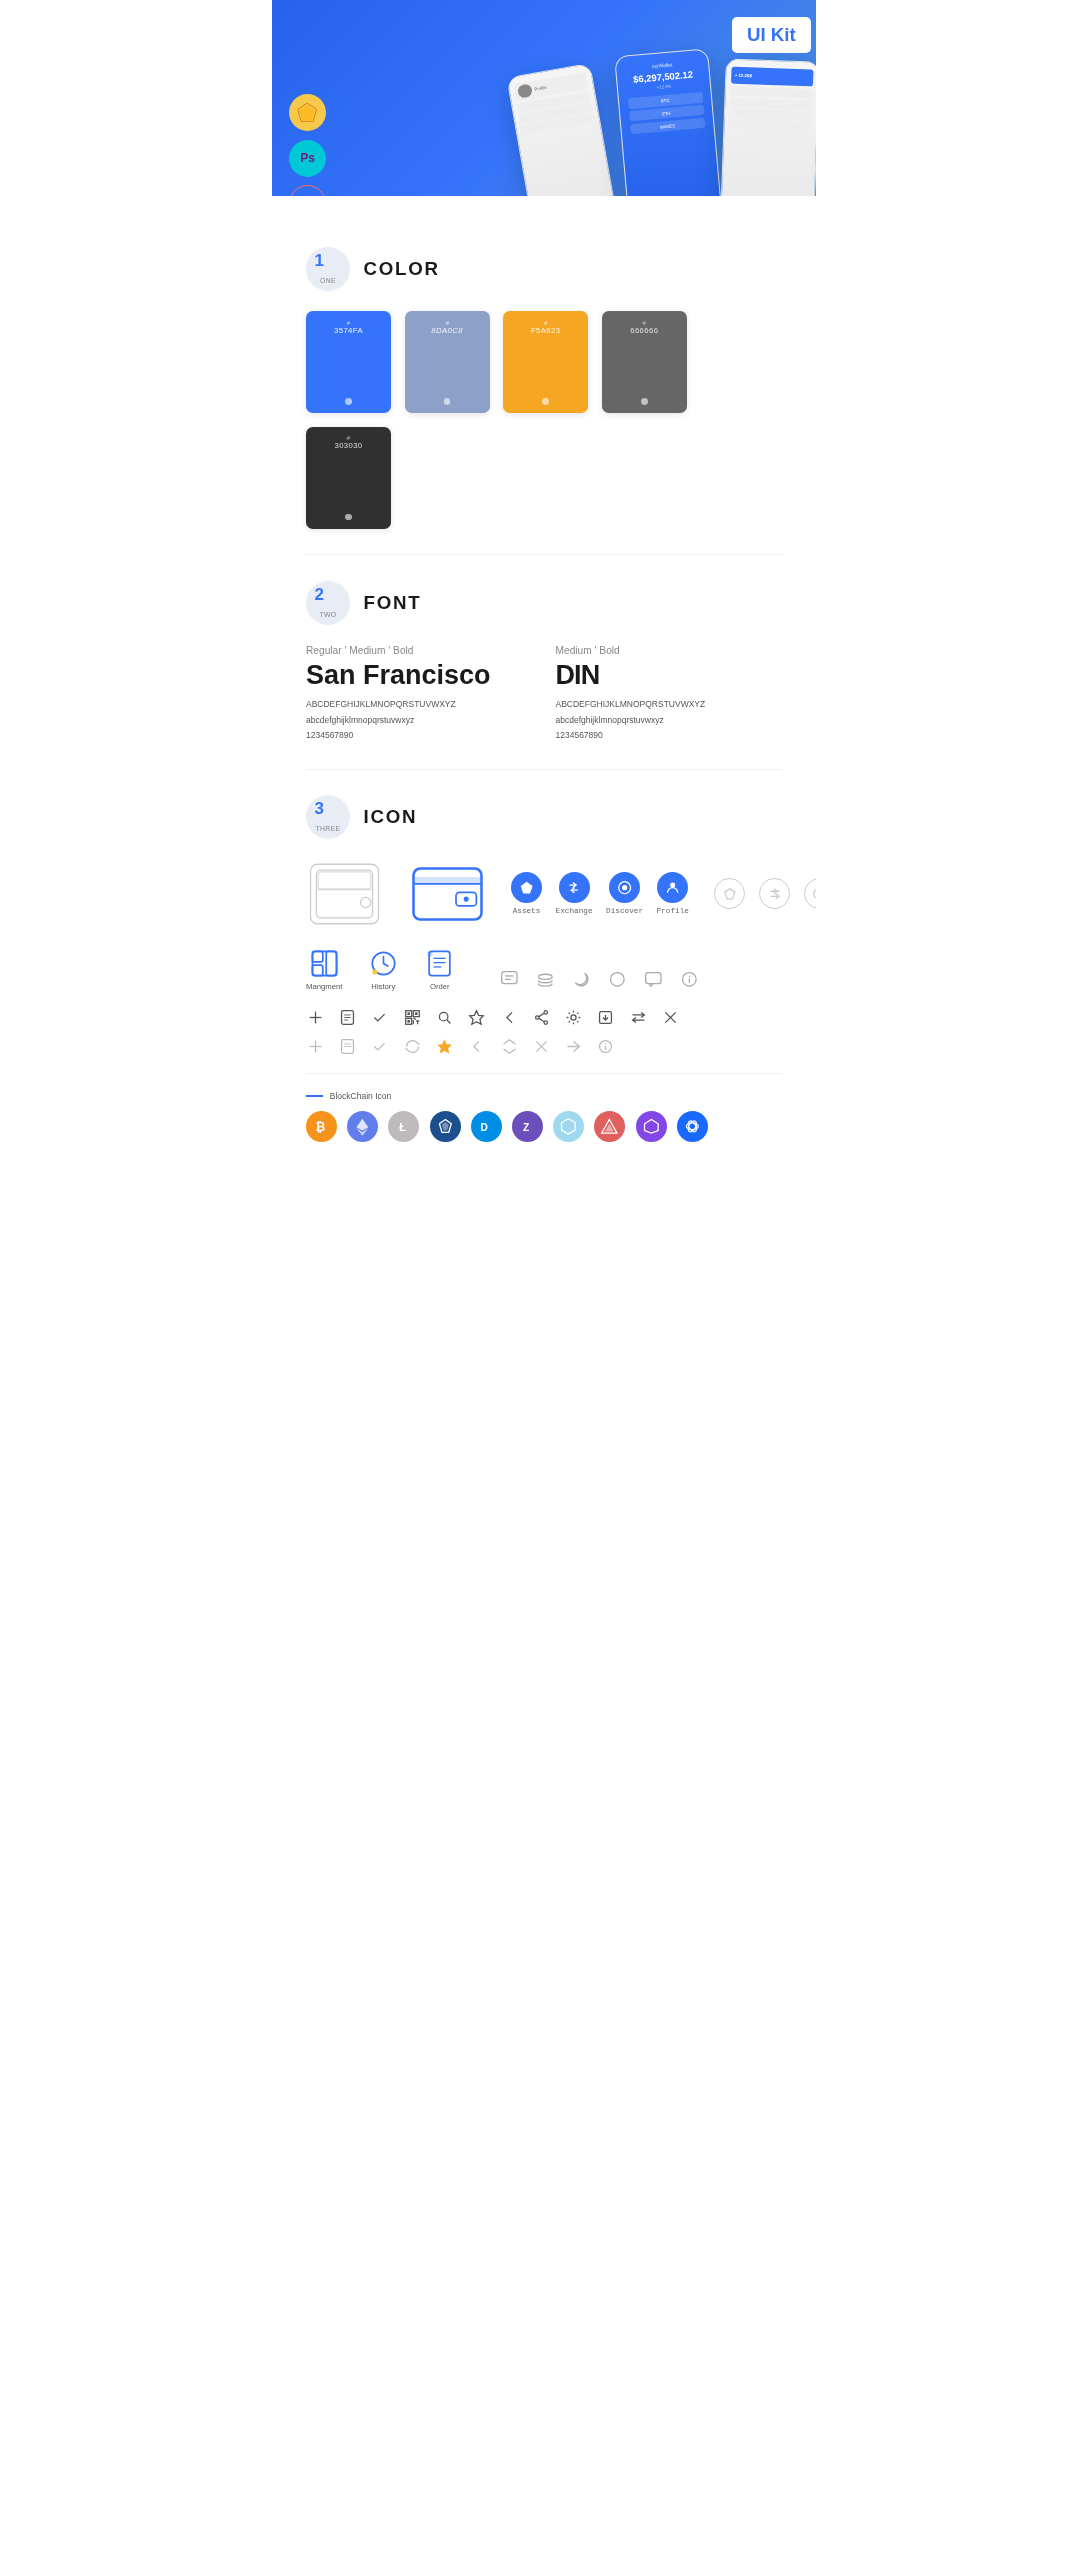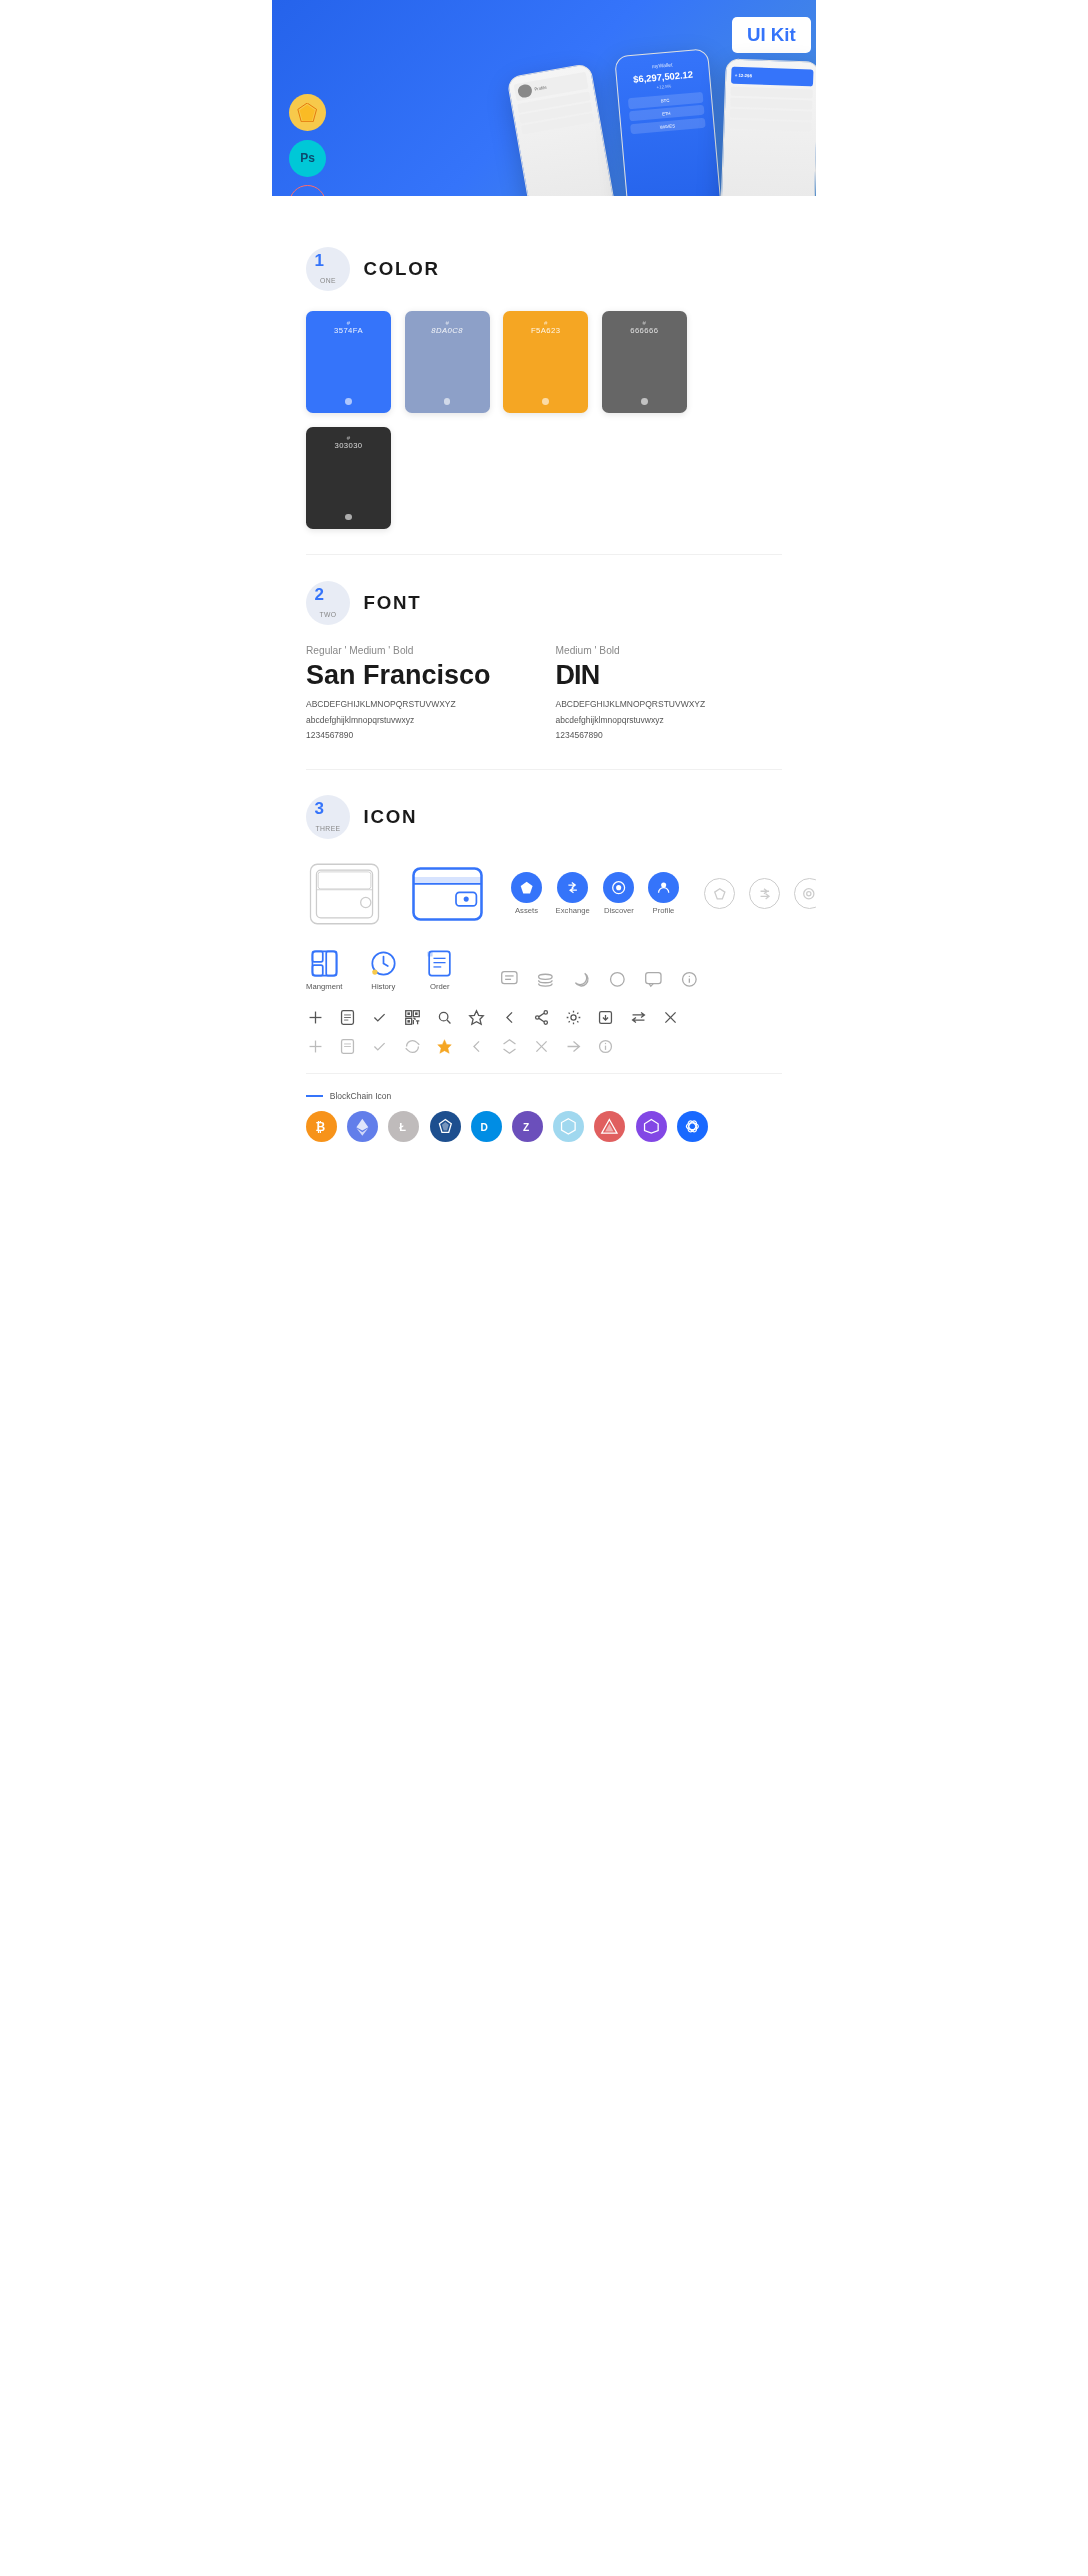--- a/index.html
+++ b/index.html
@@ -311,21 +311,21 @@
   <div class="hero-badges">
 
     <div class="badge-circle badge-sketch">
       <svg width="20.4" height="18.7" viewBox="0 0 24 22" fill="none">
         <path d="M12 0L23 7.5L19 22H5L1 7.5L12 0Z" fill="#f7c94b" stroke="#e06c00" stroke-width="1"></path>
         <path d="M12 2L21 8.5L17.5 21H6.5L3 8.5L12 2Z" fill="#fdad00" opacity="0.5"></path>
       </svg>
     </div>
 
     <div class="badge-circle badge-ps">
-      <span style="font-size:12px;font-weight:800;color:#0c4a6e;">Ps</span>
+      <span style="font-size:12px;font-weight:800;color:#701a75;">Ps</span>
     </div>
 
     <div class="badge-circle badge-screens" style="font-size:7.7px;color:#ff8c8c;">60+<br>Screens</div>
   </div>
 
   <div class="phones-area">
     <div class="phone-mock phone-1">
       <div style="padding:6.8px 5.1px;font-size:5.1px;color:#999;">
         <div style="background:#eee;height:17px;border-radius:2.6px;margin-bottom:3.4px;display:flex;align-items:center;padding:0 3.4px;">
           <div style="width:13.6px;height:13.6px;border-radius:50%;background:#888;margin-right:2.6px;"></div>
@@ -456,21 +456,21 @@
     <div>
       <svg width="77" height="68" viewBox="0 0 90 80">
         <rect x="5" y="10" width="80" height="60" rx="8" fill="none" stroke="#3574FA" stroke-width="3"></rect>
         <rect x="5" y="20" width="80" height="8" fill="#3574FA" opacity="0.2"></rect>
         <line x1="5" y1="28" x2="85" y2="28" stroke="#3574FA" stroke-width="2"></line>
         <rect x="55" y="38" width="24" height="16" rx="4" fill="none" stroke="#3574FA" stroke-width="2"></rect>
         <circle cx="67" cy="46" r="3" fill="#3574FA"></circle>
       </svg>
     </div>
 
-    <div style="display:flex;gap:13.6px;align-items:flex-end;">
+    <div style="display:flex;gap:13.6px;align-items:flex-end;font-family:Liberation Mono, monospace;">
 
       <div class="icon-named-item">
         <div style="width:31px;height:31px;border-radius:50%;background:#3574FA;display:flex;align-items:center;justify-content:center;">
           <svg width="15.3" height="15.3" viewBox="0 0 18 18" fill="white">
               <polygon points="9,2 16,7 13,16 5,16 2,7"></polygon>
             </svg>
         </div>
         <span class="icon-named-label">Assets</span>
       </div>
 

